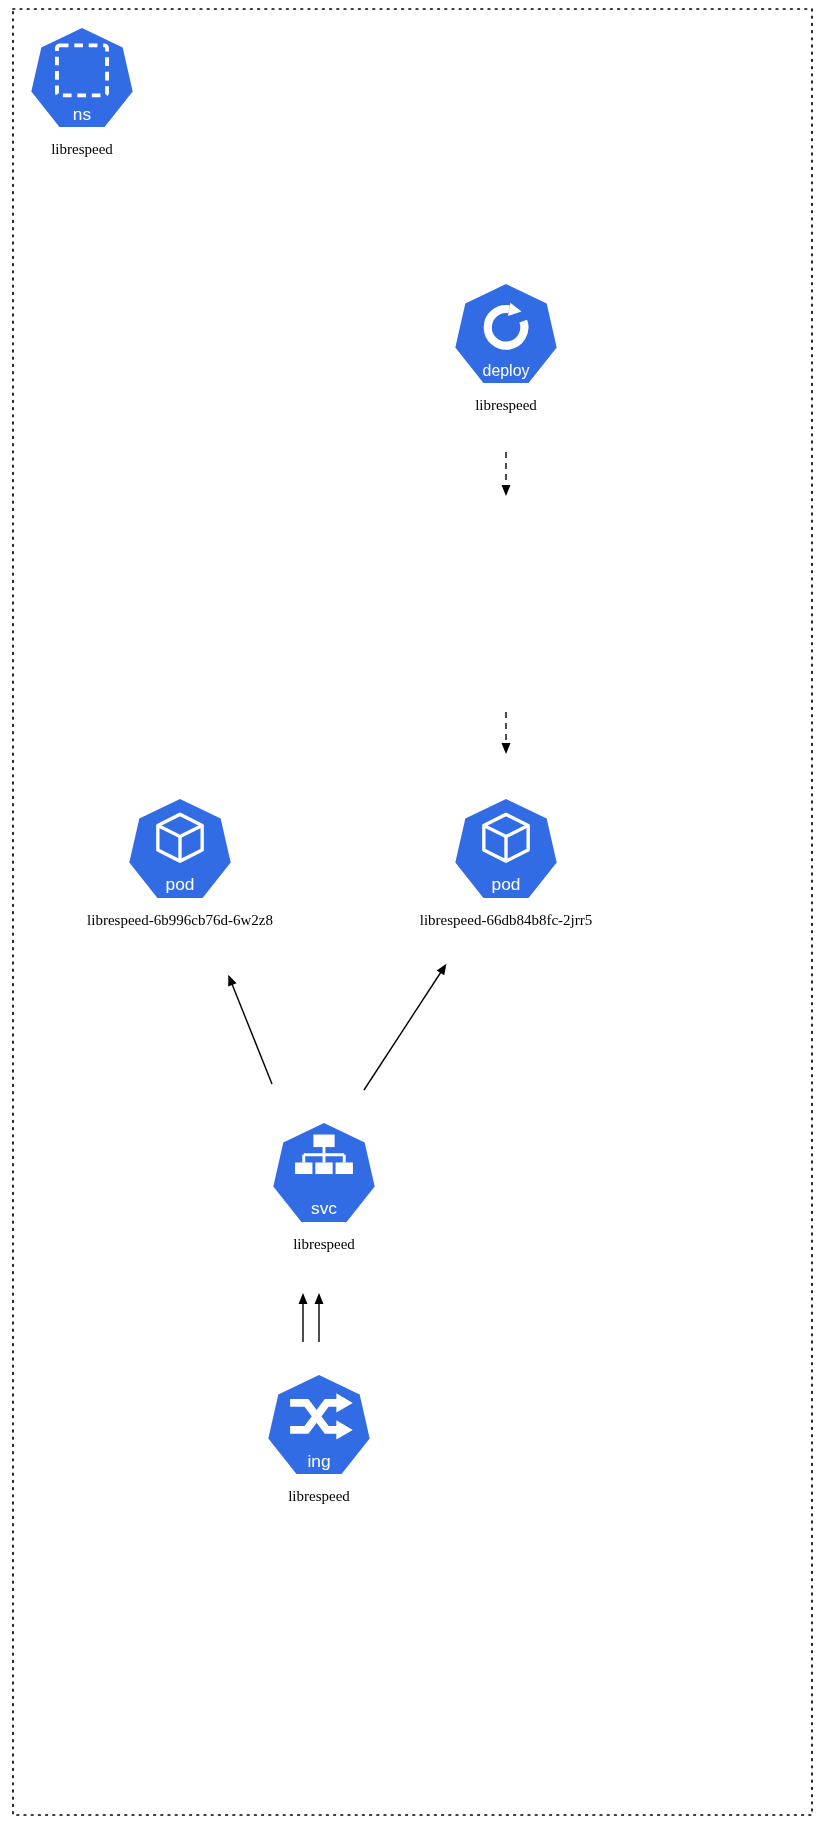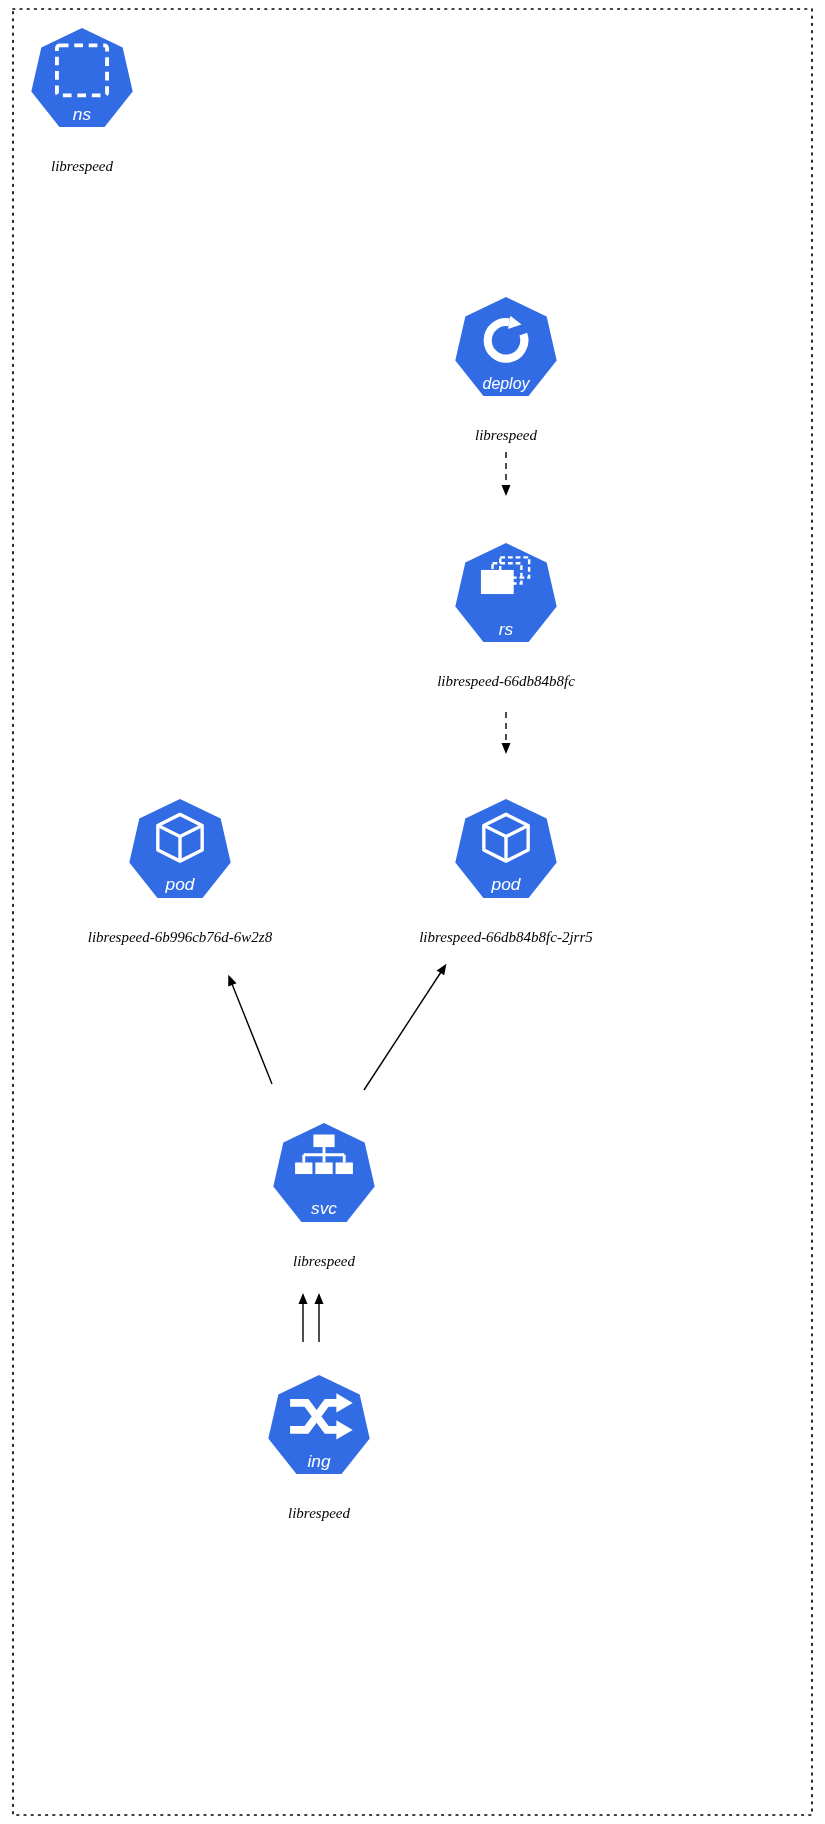--- a/index.html
+++ b/index.html
@@ -5,21 +5,20 @@
   :root { --accent: #326ce5; --ink: #000000; --paper: #ffffff; }
   * { box-sizing: border-box; margin: 0; padding: 0; }
   html, body { background: var(--paper); }
   .canvas {
     position: relative;
     width: 825px;
     height: 1824px;
     background: var(--paper);
     overflow: hidden;
     font-family: "Liberation Serif", serif;
-    font-style: italic;
   }
   .edges-layer {
     position: absolute;
     left: 0; top: 0;
     width: 825px; height: 1824px;
     pointer-events: none;
   }
   .edge { stroke: var(--ink); stroke-width: 1.4; fill: none; }
   .edge.dashed { stroke-dasharray: 6 5; }
   .cluster-rect {
@@ -31,21 +30,21 @@
   }
   .node {
     position: absolute;
     width: 240px;
     display: flex;
     flex-direction: column;
     align-items: center;
   }
   .node .hept { fill: var(--accent); }
   .node .label {
-    margin-top: 24px;
+    margin-top: 7px;
     font-size: 15px;
     line-height: 1.2;
     color: var(--ink);
     text-align: center;
     white-space: nowrap;
     font-family: "Liberation Serif", serif;
   }
   .kind {
     fill: #ffffff;
     font-family: "Liberation Sans", sans-serif;
@@ -81,44 +80,32 @@
     <svg class="icon" width="106" height="106" viewBox="-55 -55 110 110">
       <polygon class="hept" points="0,-54 42.2,-33.7 52.6,12 23.4,48.7 -23.4,48.7 -52.6,12 -42.2,-33.7"></polygon>
       <g>
         <rect x="-26" y="-36" width="52" height="52" rx="3" class="glyph-stroke" stroke-width="4" stroke-dasharray="9 6"></rect>
       </g>
       <text class="kind" x="0" y="41">ns</text>
     </svg>
     <div class="label">librespeed</div>
   </div>
 
-  <div class="node" style="left:386px; top:296px">
+  <div class="node" style="left:386px; top:283px">
     <svg class="icon" width="106" height="106" viewBox="-55 -55 110 110">
       <polygon class="hept" points="0,-54 42.2,-33.7 52.6,12 23.4,48.7 -23.4,48.7 -52.6,12 -42.2,-33.7"></polygon>
       <g>
         <path d="M 17.9,-15.5 A 19 19 0 1 1 3.3,-27.7" class="glyph-stroke" stroke-width="8.5"></path>
         <polygon points="16.1,-25.4 2.1,-20.8 4.5,-34.6" fill="#ffffff"></polygon>
       </g>
       <text class="kind small" x="0" y="41">deploy</text>
     </svg>
     <div class="label">librespeed</div>
   </div>
 
-  <div class="node" style="left:386px; top:542px">
-    <svg class="icon" width="106" height="106" viewBox="-55 -55 110 110">
-      <polygon class="hept" points="0,-54 42.2,-33.7 52.6,12 23.4,48.7 -23.4,48.7 -52.6,12 -42.2,-33.7"></polygon>
-      <g>
-        <rect x="-6" y="-39" width="30" height="21" class="glyph-stroke" stroke-width="2.5" stroke-dasharray="5 3"></rect>
-        <rect x="-14" y="-33" width="30" height="21" class="glyph-stroke" stroke-width="2.5" stroke-dasharray="5 3"></rect>
-        <rect x="-26" y="-26" width="34" height="25" fill="#ffffff"></rect>
-      </g>
-      <text class="kind" x="0" y="41">rs</text>
-    </svg>
-    <div class="label">librespeed-66db84b8fc</div>
-  </div>
 
   <div class="node" style="left:60px; top:798px">
     <svg class="icon" width="106" height="106" viewBox="-55 -55 110 110">
       <polygon class="hept" points="0,-54 42.2,-33.7 52.6,12 23.4,48.7 -23.4,48.7 -52.6,12 -42.2,-33.7"></polygon>
       <g>
         <polygon points="0,-38 23,-26.5 23,-1 0,10.5 -23,-1 -23,-26.5" class="glyph-stroke" stroke-width="3.5" stroke-linejoin="round"></polygon>
         <polyline points="-23,-26.5 0,-15 23,-26.5" class="glyph-stroke" stroke-width="3.5" stroke-linejoin="round"></polyline>
         <line x1="0" y1="-15" x2="0" y2="10.5" class="glyph-stroke" stroke-width="3.5"></line>
       </g>
       <text class="kind" x="0" y="40">pod</text>

